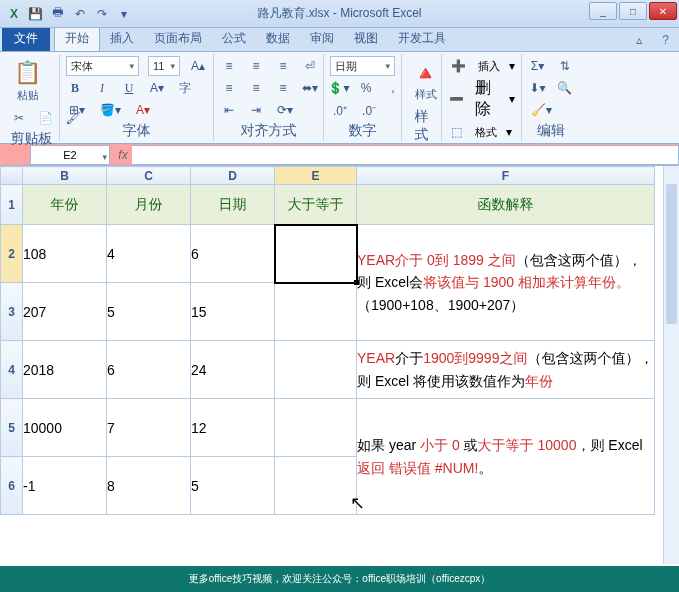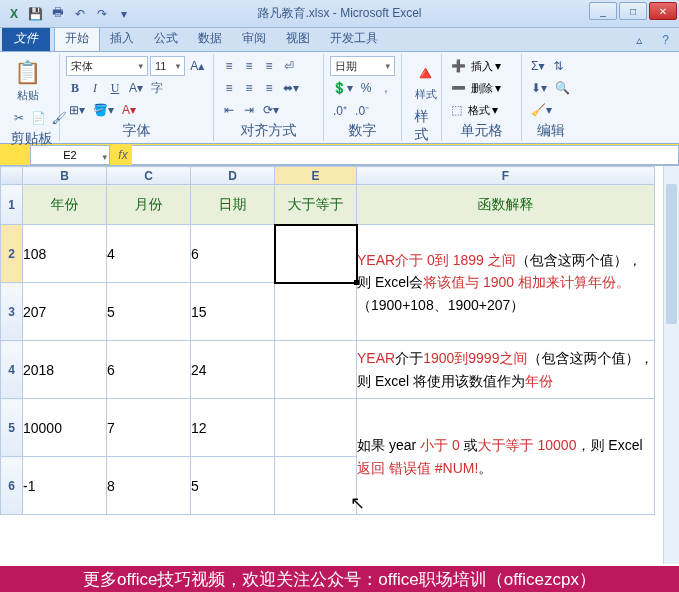--- a/index.html
+++ b/index.html
@@ -6,49 +6,49 @@
 body { font-family: "Microsoft YaHei", SimSun, Arial, sans-serif; font-size: 12px; background: #fff; width: 679px; height: 592px; overflow: hidden; position: relative; }
 .titlebar { height: 28px; background: linear-gradient(#d7e5f7, #c7dbf3); display: flex; align-items: center; border-bottom: 1px solid #a0b8d8; position: relative; }
 .qat { display: flex; align-items: center; gap: 2px; padding: 0 4px; }
 .qat-ico { width: 20px; height: 20px; display: flex; align-items: center; justify-content: center; font-size: 12px; color: #3b5998; }
 .titletext { position: absolute; left: 50%; transform: translateX(-50%); color: #3a5a8a; font-size: 12px; text-align: right; }
 .winbtns { position: absolute; right: 2px; top: 2px; display: flex; gap: 2px; }
 .winbtn { width: 28px; height: 18px; background: linear-gradient(#e8f0fa, #cde0f5); border: 1px solid #8aa8d0; border-radius: 2px; display: flex; align-items: center; justify-content: center; font-size: 10px; color: #2a4a7a; }
 .winbtn.close { background: linear-gradient(#e56a6a, #c93030); color: #fff; border-color: #a02020; }
 .ribbon-tabs { height: 24px; background: #cfe0f4; display: flex; align-items: flex-end; padding-left: 2px; border-bottom: 1px solid #8fb0d8; }
 .rtab { padding: 4px 10px; font-size: 12px; color: #3a5a8a; cursor: pointer; }
-.rtab.file { background: #217346; color: #fff; border-radius: 2px 2px 0 0; margin-right: 4px; padding: 4px 12px; font-style: italic; }
+.rtab.file { background: #217346; color: #fff; border-radius: 2px 2px 0 0; margin-right: 4px; padding: 4px 12px; }
 .rtab.file.blue { background: #1e5aa8; }
 .rtab.active { background: #f1f6fc; border: 1px solid #8fb0d8; border-bottom: none; border-radius: 2px 2px 0 0; }
 .ribbon-body { height: 92px; background: #f1f6fc; border-bottom: 1px solid #8fb0d8; display: flex; padding: 2px 4px; }
 .rgroup { border-right: 1px solid #c0d4ec; padding: 2px 6px; display: flex; flex-direction: column; justify-content: space-between; }
 .rgroup-label { font-size: 14px; color: #3a5a8a; text-align: center; margin-top: 2px; }
 .rgroup-content { flex: 1; display: flex; flex-direction: column; gap: 2px; justify-content: center; }
-.hrow { display: flex; align-items: center; gap: 2px; }
+.hrow { display: flex; align-items: center; gap: 9px; }
 .rbtn { min-width: 18px; height: 20px; padding: 0 2px; display: flex; align-items: center; justify-content: center; font-size: 12px; color: #3a5a8a; border: 1px solid transparent; }
 .bigbtn { width: 36px; height: 50px; display: flex; flex-direction: column; align-items: center; justify-content: center; gap: 2px; color: #3a5a8a; font-size: 11px; }
 .combo { height: 20px; border: 1px solid #a8c0e0; background: #fff; display: flex; align-items: center; padding: 0 4px; font-size: 11px; color: #333; position: relative; }
 .combo::after { content: "▾"; position: absolute; right: 4px; font-size: 9px; color: #666; }
-.formula-bar { height: 22px; background: #fde047; border-bottom: 1px solid #a0b8d8; display: flex; align-items: center; }
+.formula-bar { height: 22px; background: #fca5a5; border-bottom: 1px solid #a0b8d8; display: flex; align-items: center; }
 .namebox { width: 80px; height: 20px; background: #fff; border: 1px solid #a0b8d8; margin: 0 4px 0 30px; text-align: center; font-size: 11px; line-height: 18px; position: relative; }
 .namebox::after { content: "▾"; position: absolute; right: 2px; top: 2px; font-size: 9px; color: #666; }
 .fx { width: 18px; color: #666; font-style: italic; text-align: center; }
 .fxinput { flex: 1; height: 20px; background: #fff; border: 1px solid #a0b8d8; border-left: none; }
 .sheet { position: relative; overflow: hidden; height: 398px; }
 .grid { border-collapse: collapse; position: absolute; top: 0; left: 0; }
 .grid th, .grid td { border: 1px solid #b8cce4; font-size: 12px; }
 .colhdr { background: linear-gradient(#f4f8fc, #e2ecf8); color: #3a5a8a; text-align: center; height: 18px; }
 .rowhdr { background: linear-gradient(#f4f8fc, #e2ecf8); color: #3a5a8a; text-align: center; width: 22px; }
 .colhdr.sel, .rowhdr.sel { background: #f8e8b0; }
 .thead-row td { background: #e8f0dc; color: #1a6a1a; text-align: center; height: 40px; font-size: 14px; }
 .drow td { background: #fff; text-align: left; height: 58px; font-size: 14px; }
 .exp-cell { color: #d03030; font-size: 12px; text-align: center; padding: 4px 0; line-height: 1.6; }
 .sel-cell { outline: 2px solid #000; outline-offset: -1px; position: relative; }
 .sel-cell::after { content: ""; position: absolute; right: -3px; bottom: -3px; width: 5px; height: 5px; background: #000; }
-.footer { position: absolute; bottom: 0; left: 0; right: 0; height: 26px; background: #be185d; color: #fff; font-size: 17px; display: flex; align-items: center; justify-content: center; }
+.footer { position: absolute; bottom: 0; left: 0; right: 0; height: 26px; background: #0f766e; color: #fff; font-size: 10px; display: flex; align-items: center; justify-content: center; }
 .corner { width: 22px; height: 18px; background: linear-gradient(#f4f8fc, #d8e4f4); border: 1px solid #a0b8d8; }
 .scrollv { position: absolute; right: 0; top: 0; bottom: 0; width: 16px; background: #e8f0fa; border-left: 1px solid #c0d4ec; }
 .scrollv .thumb { position: absolute; top: 18px; left: 2px; right: 2px; height: 140px; background: #c0d4ec; border-radius: 2px; }
 .boldB { font-weight: bold; font-family: "Times New Roman"; }
 .italicI { font-style: italic; font-family: "Times New Roman"; }
 .underU { text-decoration: underline; font-family: "Times New Roman"; }
 .cursor { position: absolute; left: 350px; top: 326px; font-size: 18px; color: #000; pointer-events: none; }
 </style>
 </head>
 <body>
@@ -67,20 +67,21 @@
     <div class="winbtn">_</div>
     <div class="winbtn">□</div>
     <div class="winbtn close">✕</div>
   </div>
 </div>
 
 <div class="ribbon-tabs">
   <div class="rtab file blue">文件</div>
   <div class="rtab active">开始</div>
   <div class="rtab">插入</div>
+  <div class="rtab">页面布局</div>
   <div class="rtab">公式</div>
   <div class="rtab">数据</div>
   <div class="rtab">审阅</div>
   <div class="rtab">视图</div>
   <div class="rtab">开发工具</div>
   <div style="flex:1"></div>
   <div class="rtab">▵</div>
   <div class="rtab" style="color:#3a7ac0">?</div>
 </div>
 
@@ -165,21 +166,21 @@
       <div class="bigbtn">
         <span style="font-size:20px">🔺</span>
         <span>样式</span>
       </div>
     </div>
     <div class="rgroup-label">样式</div>
   </div>
   <div class="rgroup" style="width:80px">
     <div class="rgroup-content">
       <div class="hrow"><span class="rbtn">➕</span><span style="font-size:11px">插入</span>▾</div>
-      <div class="hrow"><span class="rbtn">➖</span><span style="font-size:11px">删除</span>▾</div>
+      <div class="hrow"><span class="rbtn">➖</span><span style="font-size:16px">删除</span>▾</div>
       <div class="hrow"><span class="rbtn">⬚</span><span style="font-size:11px">格式</span>▾</div>
     </div>
     <div class="rgroup-label">单元格</div>
   </div>
   <div class="rgroup" style="width:58px;border-right:none">
     <div class="rgroup-content">
       <div class="hrow">
           <span class="rbtn">Σ▾</span>
           <span class="rbtn">⇅</span>
         </div>

